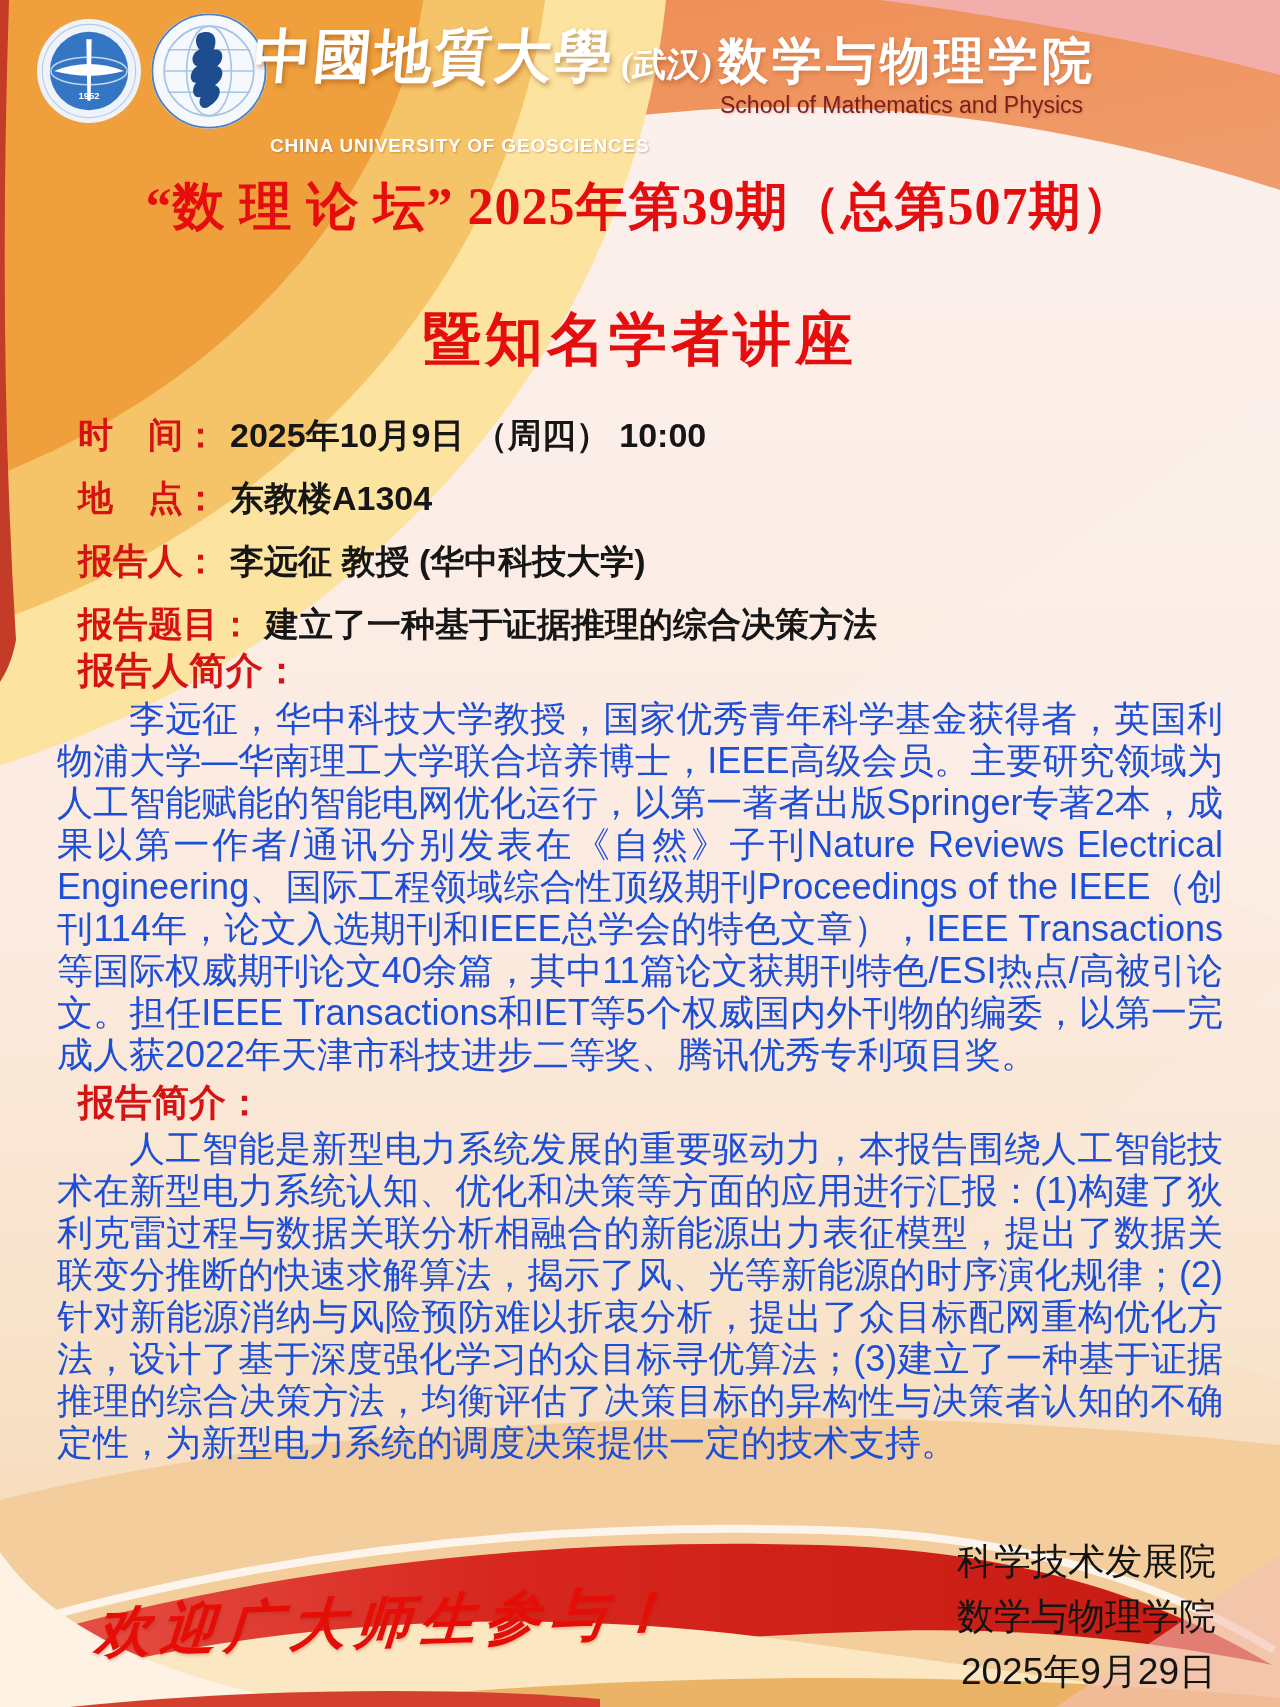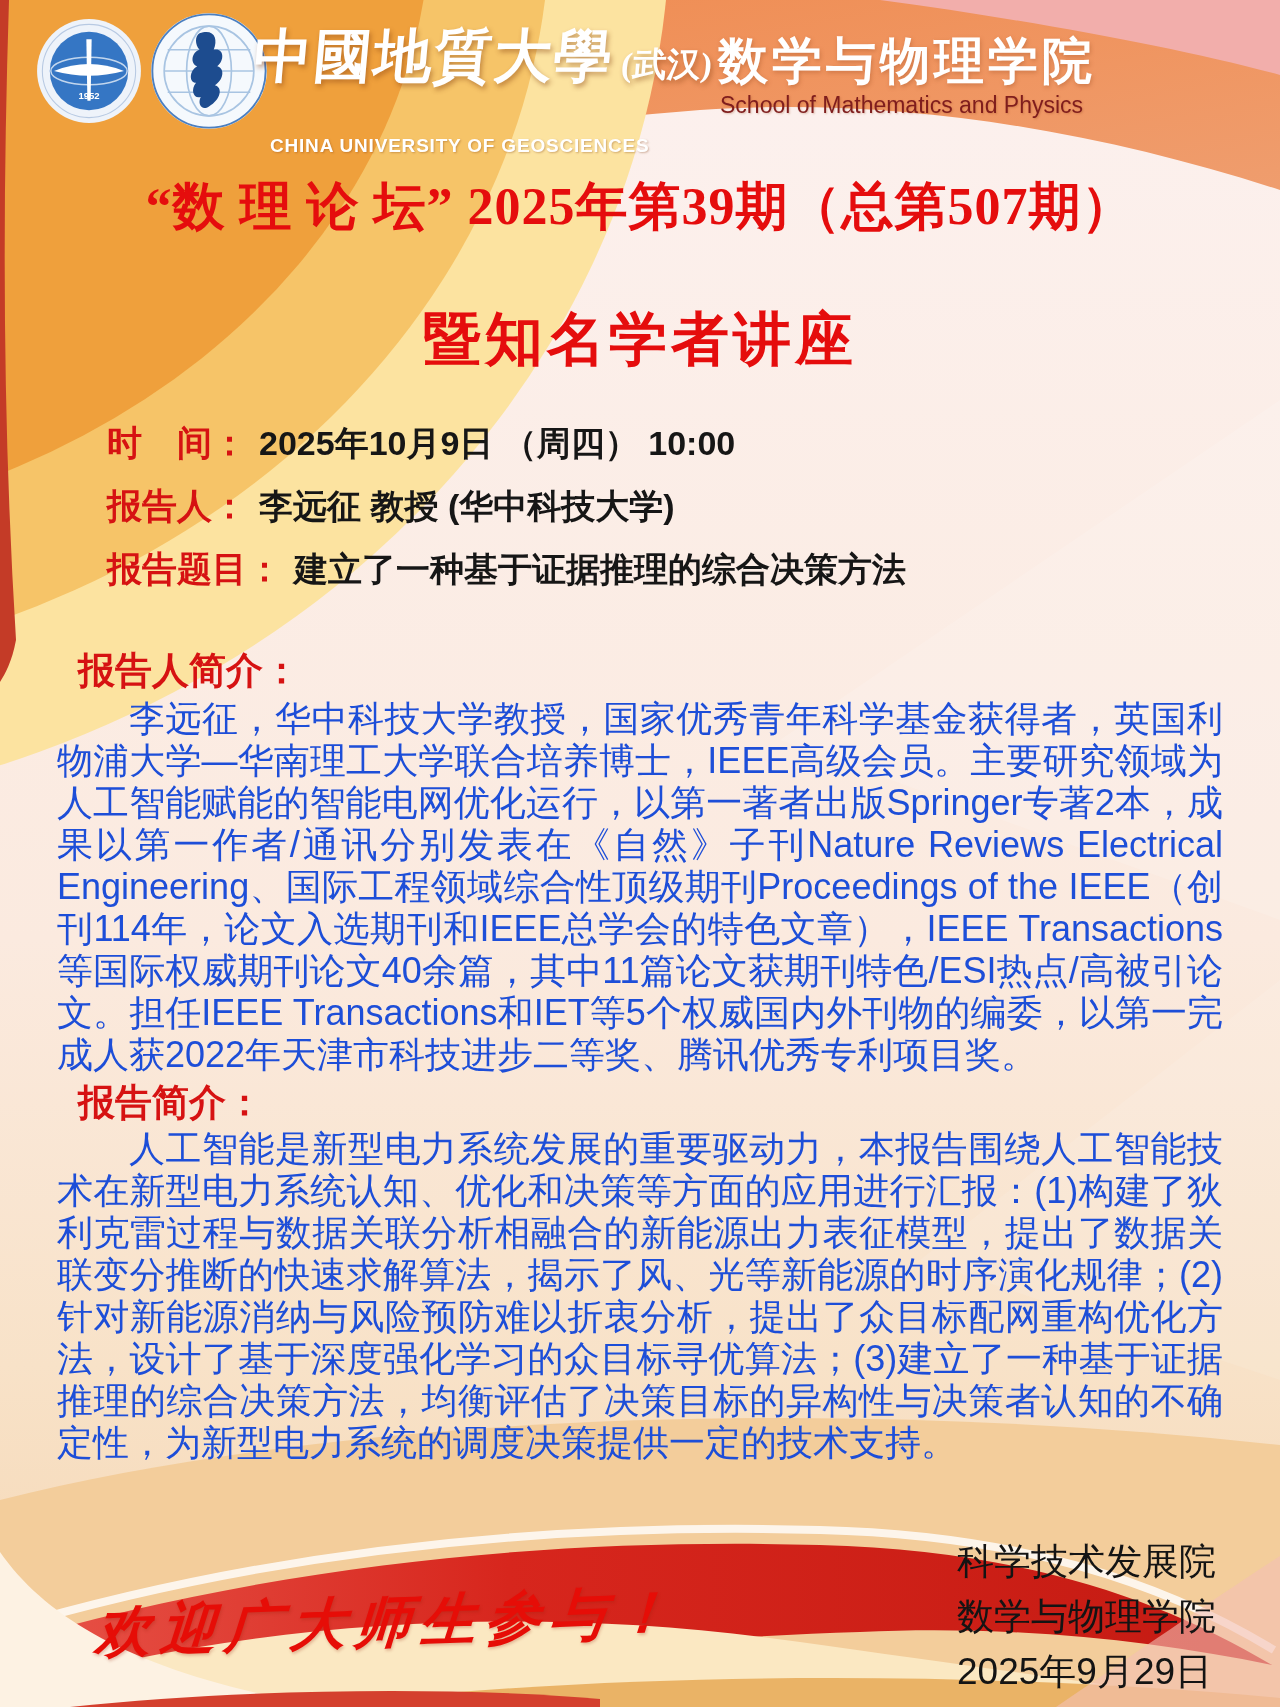--- a/index.html
+++ b/index.html
@@ -43,21 +43,21 @@
     font-size:52px;letter-spacing:1px;white-space:nowrap;
   }
   .title-2{
     left:0;top:301px;width:1280px;text-align:center;color:#e50d0d;
     font-family:"Liberation Serif","DejaVu Serif",serif;font-weight:800;
     font-size:58px;letter-spacing:4px;
   }
 
   
   .details{left:78px;top:404px;}
-  .detail-row{height:63px;display:flex;align-items:flex-end;white-space:nowrap;margin-left:29px;}
+  .detail-row{height:63px;display:flex;align-items:center;white-space:nowrap;}
   .detail-label{
     color:#d61212;font-family:"Liberation Serif","DejaVu Serif",serif;
     font-weight:800;font-size:35px;
   }
   .detail-value{color:#161616;font-weight:600;font-size:34px;margin-left:12px;}
 
   
   .section-heading{
     left:78px;color:#d61212;font-family:"Liberation Serif","DejaVu Serif",serif;
     font-weight:800;font-size:37px;
@@ -72,21 +72,21 @@
   .abstract-para{top:1128px;}
 
   
   .welcome{
     left:95px;top:1585px;color:#e60d07;font-size:56px;font-weight:800;
     font-family:"Liberation Serif","DejaVu Serif",serif;font-style:italic;
     letter-spacing:9px;transform:rotate(-2deg) skewX(-6deg);
     text-shadow:1px 2px 3px rgba(150,30,10,.25);white-space:nowrap;
   }
   .signature{
-    right:64px;top:1534px;text-align:left;font-size:37px;line-height:55px;
+    right:64px;top:1534px;text-align:right;font-size:37px;line-height:55px;
     color:#141414;font-weight:500;white-space:nowrap;
   }
 </style>
 </head>
 <body>
 
 <div class="poster">
 
   <svg class="bg-svg" viewBox="0 0 1280 1707" preserveAspectRatio="none" aria-hidden="true">
     <defs>
@@ -160,20 +160,24 @@
 
   <div class="layer title-1">“数 理 论 坛” 2025年第39期（总第507期）</div>
   <div class="layer title-2">暨知名学者讲座</div>
 
   <div class="layer details">
     <div class="detail-row">
       <span class="detail-label">时　间：</span>
       <span class="detail-value">2025年10月9日 （周四） 10:00</span>
     </div>
     <div class="detail-row">
+      <span class="detail-label">地　点：</span>
+      <span class="detail-value">东教楼A1304</span>
+    </div>
+    <div class="detail-row">
       <span class="detail-label">报告人：</span>
       <span class="detail-value">李远征 教授 (华中科技大学)</span>
     </div>
     <div class="detail-row">
       <span class="detail-label">报告题目：</span>
       <span class="detail-value">建立了一种基于证据推理的综合决策方法</span>
     </div>
   </div>
 
   <div class="layer section-heading bio-heading">报告人简介：</div>

